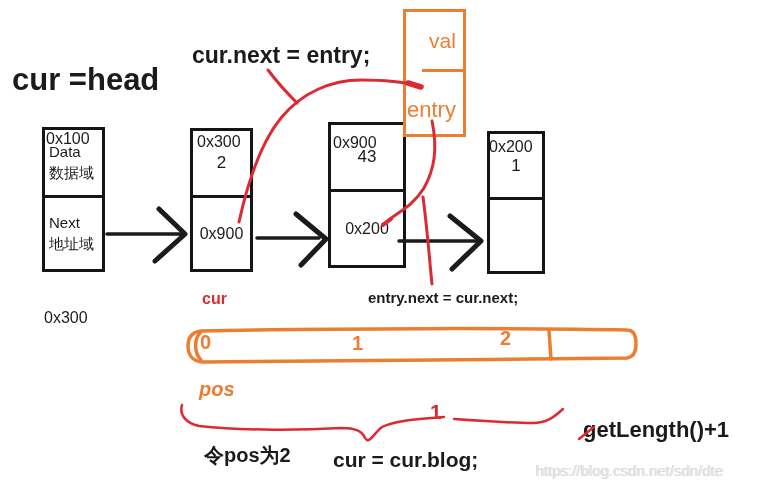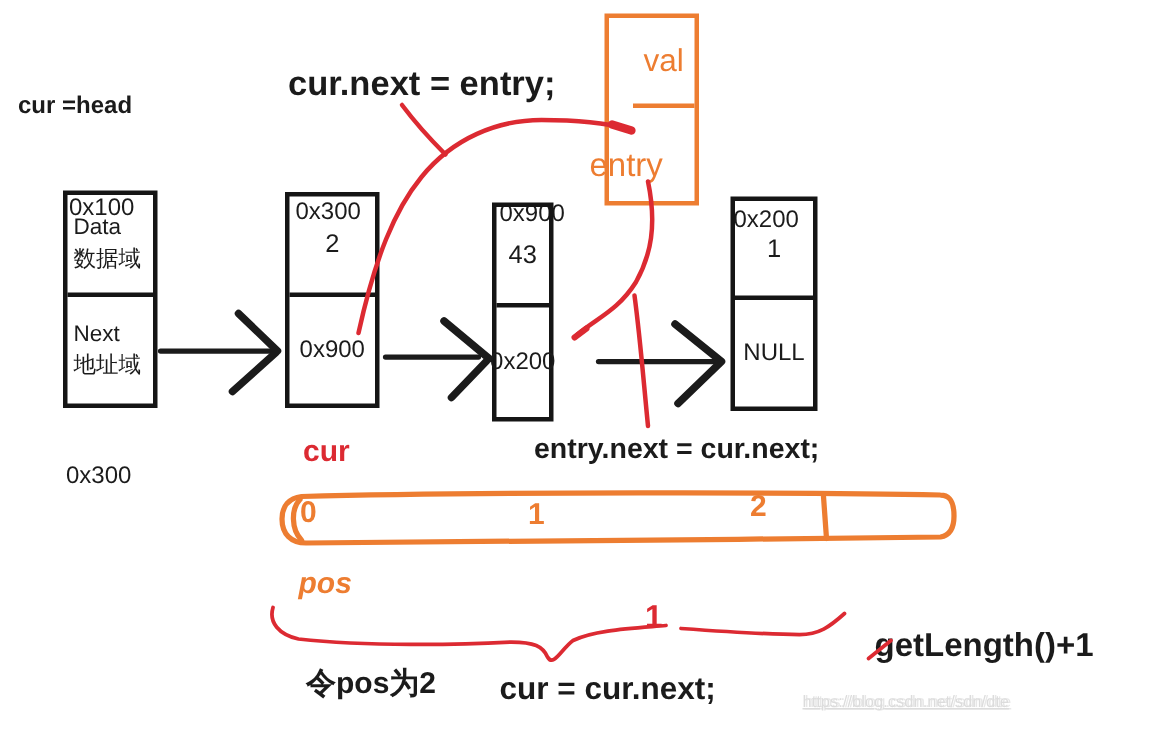--- a/index.html
+++ b/index.html
@@ -20,28 +20,28 @@
   .entrynode .cell-top{height:57px;border-bottom:3px solid var(--c-orange,#ED7D31);display:flex;align-items:center;justify-content:center;
     color:var(--c-orange,#ED7D31);font-size:21px;}
   .addr{font-size:16px;margin-top:28px;}
   .code{font-weight:bold;}
   .red{color:var(--c-red,#dc2a32);}
   .orange{color:var(--c-orange,#ED7D31);}
   svg.layer{position:absolute;left:0;top:0;pointer-events:none;z-index:10;}
   svg .k{stroke:var(--c-black,#1b1b1b);fill:none;stroke-linecap:round;}
   svg .r{stroke:var(--c-red,#dc2a32);fill:none;stroke-linecap:round;}
   svg .o{stroke:var(--c-orange,#ED7D31);fill:none;stroke-linecap:round;}
-  .watermark{color:var(--c-watermark,#dcdcdc);font-size:11px;text-shadow:1.5px 0 0 #e7e7e7;text-decoration:underline;}
+  .watermark{color:var(--c-watermark,#dcdcdc);font-size:15px;text-shadow:1.5px 0 0 #e7e7e7;}
 </style>
 </head>
 <body>
 
 <div id="canvas">
 
-  <div class="abs code" style="left:12px;top:62px;font-size:16px;text-align:center;">cur =head</div>
+  <div class="abs code" style="left:12px;top:62px;font-size:31px;text-align:center;">cur =head</div>
   <div class="abs code" style="left:192px;top:42px;font-size:23px;">cur.next = entry;</div>
 
   <div class="abs addr" style="left:46px;top:102px;">0x100</div>
   <div class="node headnode" style="left:42px;top:127px;width:63px;height:145px;">
     <div class="cell-top">
       <span>Data</span>
       <span>数据域</span>
     </div>
     <div class="cell-bottom">
       <span>Next</span>
@@ -50,47 +50,46 @@
   </div>
   <div class="abs addr" style="left:44px;top:281px;">0x300</div>
 
   <div class="abs addr" style="left:197px;top:105px;">0x300</div>
   <div class="node" style="left:190px;top:128px;width:63px;height:144px;">
     <div class="cell-top">2</div>
     <div class="cell-bottom">0x900</div>
   </div>
 
   <div class="abs addr" style="left:333px;top:106px;">0x900</div>
-  <div class="node" style="left:328px;top:135px;width:41px;height:146px;">
+  <div class="node" style="left:328px;top:122px;width:78px;height:146px;">
     <div class="cell-top">43</div>
     <div class="cell-bottom">0x200</div>
   </div>
 
   <div class="abs addr" style="left:489px;top:110px;">0x200</div>
   <div class="node" style="left:487px;top:131px;width:58px;height:143px;">
     <div class="cell-top" style="height:63px;">1</div>
-    <div class="cell-bottom">NULL</div>
   </div>
 
   <div class="entrynode" style="left:403px;top:9px;width:63px;height:128px;padding-left:16px;">
     <div class="cell-top">val</div>
   </div>
-  <div class="abs orange" style="left:393px;top:97px;font-size:22px;z-index:5;">entry</div>
+  <div class="abs orange" style="left:407px;top:97px;font-size:22px;z-index:5;">entry</div>
 
-  <div class="abs code red" style="left:202px;top:290px;font-size:20px;">cur</div>
-  <div class="abs code" style="left:356px;top:289px;font-size:19px;">entry.next = cur.next;</div>
+  <div class="abs code red" style="left:202px;top:290px;font-size:16px;">cur</div>
+  <div class="abs code" style="left:368px;top:289px;font-size:15px;">entry.next = cur.next;</div>
 
   <div class="abs code orange" style="left:200px;top:331px;font-size:20px;">0</div>
   <div class="abs code orange" style="left:352px;top:332px;font-size:20px;">1</div>
   <div class="abs code orange" style="left:500px;top:327px;font-size:20px;">2</div>
 
   <div class="abs code orange" style="left:199px;top:378px;font-size:20px;font-style:italic;">pos</div>
   <div class="abs code red" style="left:430px;top:400px;font-size:21px;z-index:11;">1</div>
   <div class="abs code" style="left:204px;top:442px;font-size:20px;">令pos为2</div>
-  <div class="abs code" style="left:333px;top:448px;font-size:21px;">cur = cur.next;</div>
+  <div class="abs code" style="left:333px;top:448px;font-size:21px;">cur = cur.blog;</div>
   <div class="abs code" style="left:583px;top:417px;font-size:22px;">getLength()+1</div>
   <div class="abs watermark" style="left:535px;top:462px;">https://blog.csdn.net/sdn/dte</div>
 
   <svg class="layer" width="768" height="496" viewBox="0 0 768 496">
 
     <g>
       <path class="k" stroke-width="3.5" d="M107 234 L183 234"></path>
       <path class="k" stroke-width="5" d="M159 209 L185 234 M155 261 L184 235"></path>
     </g>
     <g>

